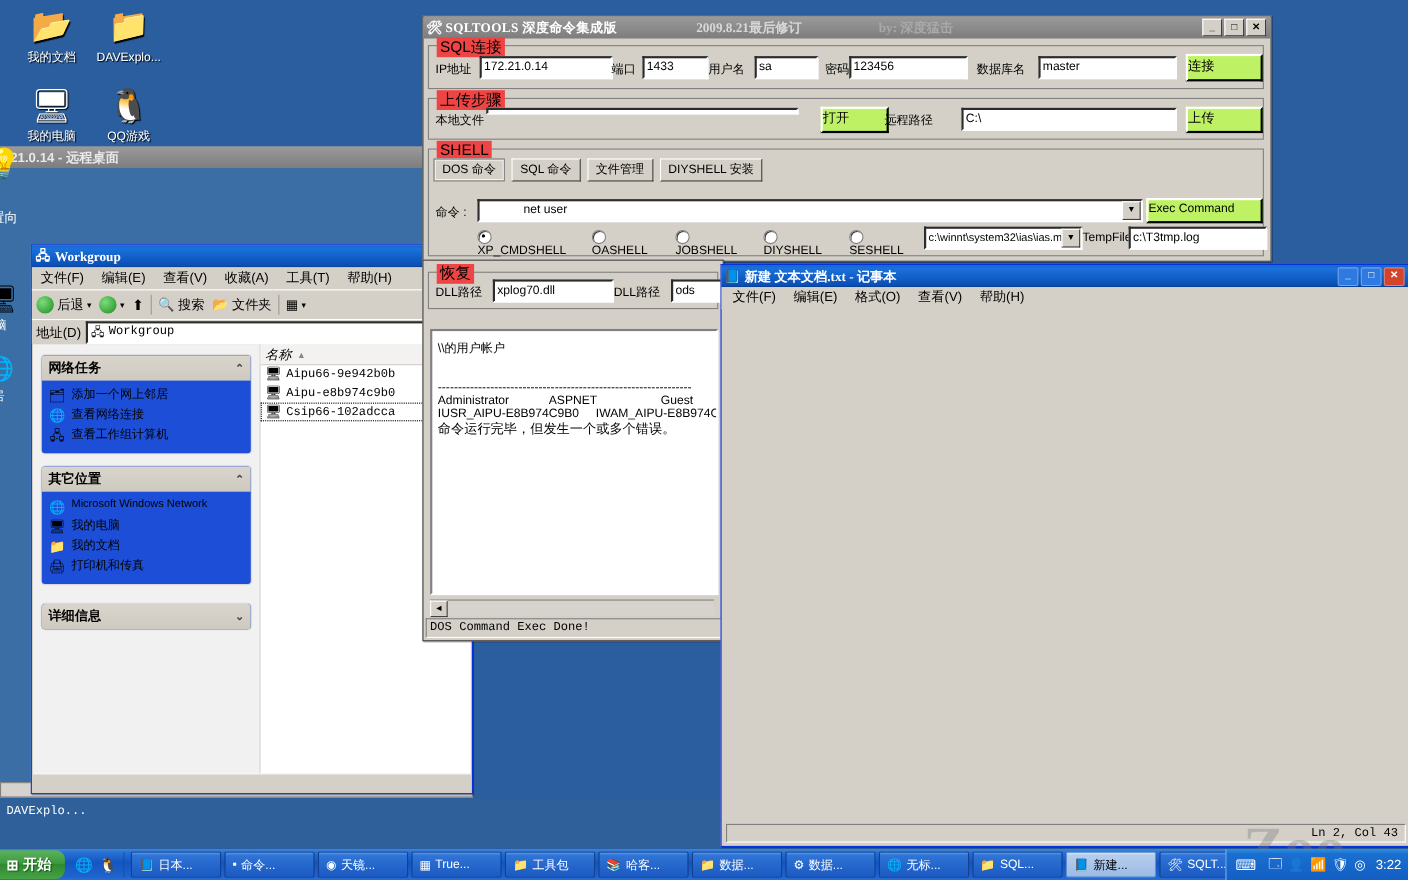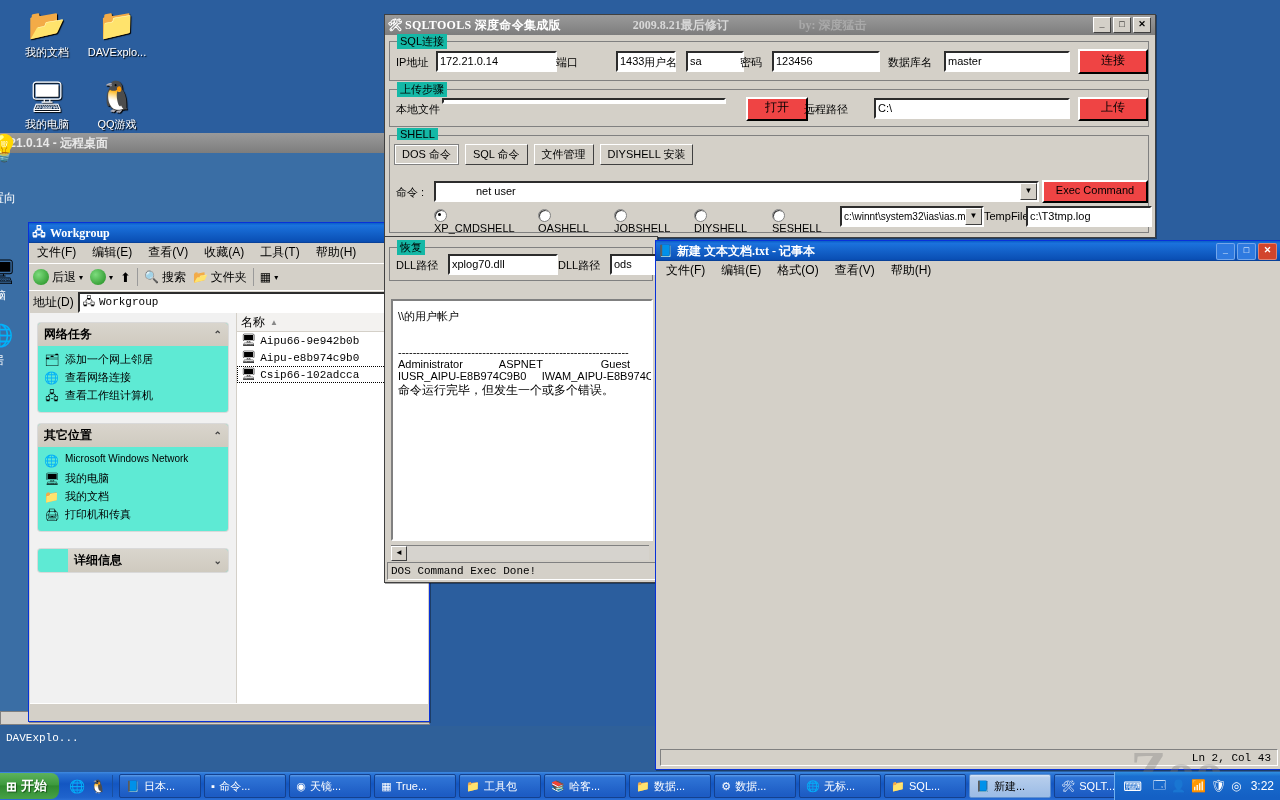--- a/index.html
+++ b/index.html
@@ -25,24 +25,24 @@
   .tbar-xp{background:linear-gradient(to bottom,#0a5fc8 0%,#1b72dd 12%,#0a4fb4 92%,#073a8c 100%);}
   .tbtns{margin-left:auto;display:flex;gap:2px;padding-right:2px;}
   .tbtn{width:16px;height:14px;background:#d4d0c8;border:1px solid #fff;
         border-right-color:#404040;border-bottom-color:#404040;color:#000;
         font-size:9px;line-height:12px;text-align:center;font-weight:bold;}
   .xpbtn{width:17px;height:15px;border:1px solid #ffffff55;border-radius:2px;
         color:#fff;font-size:9px;line-height:13px;text-align:center;font-weight:bold;}
   
   .inset{background:#fff;border:2px inset #d4d0c8;border-top-color:#808080;border-left-color:#808080;
          border-right-color:#fff;border-bottom-color:#fff;}
-  .btn3d{background:#ef4444;border:2px outset #d4d0c8;border-top-color:#fff;border-left-color:#fff;
-         border-right-color:#404040;border-bottom-color:#404040;text-align:center;cursor:default;}
+  .btn3d{background:#bef264;border:2px outset #d4d0c8;border-top-color:#fff;border-left-color:#fff;
+         border-right-color:#404040;border-bottom-color:#404040;cursor:default;}
   .group{position:absolute;border:1px solid #808080;border-top-color:#808080;}
-  .group>.gtitle{position:absolute;top:-8px;left:7px;background:#14b8a6;padding:0 3px;font-size:11px;color:#000;}
+  .group>.gtitle{position:absolute;top:-8px;left:7px;background:#ef4444;padding:0 3px;font-size:14px;color:#000;}
   .fld{font-family:"Liberation Sans",sans-serif;font-size:11px;color:#000;
        padding:1px 2px;line-height:15px;white-space:nowrap;overflow:hidden;}
   .lab{font-size:11px;color:#000;white-space:nowrap;}
 
   
   #sqltools{left:384px;top:14px;width:770px;height:222px;}
   #sqltools .tbar .ttl{padding-left:2px;letter-spacing:.3px;}
   .tb-mid{color:#d8d8d8;font-weight:bold;}
   .tb-by{color:#a9a9a9;font-weight:bold;}
   .tabs{position:absolute;display:flex;}
@@ -74,31 +74,31 @@
   .menubar{height:19px;display:flex;align-items:center;gap:0;background:#d4d0c8;
            border-bottom:1px solid #d4d0c8;font-size:12px;}
   .menubar span{padding:0 8px;}
   .toolbar{height:26px;display:flex;align-items:center;background:#d4d0c8;gap:3px;padding:0 4px;
            border-top:1px solid #fff;}
   .addrbar{height:22px;display:flex;align-items:center;background:#d4d0c8;padding:0 4px;gap:4px;
            border-top:1px solid #fff;}
   .tcirc{width:16px;height:16px;border-radius:50%;display:inline-block;}
   .leftpane{position:absolute;left:1px;top:90px;width:206px;bottom:17px;background:#f1f1f1;
       border-right:1px solid #d4d0c8;}
-  .panel{margin:10px 8px 12px 8px;background:#5eead4;border-radius:3px;overflow:hidden;
+  .panel{margin:10px 8px 12px 8px;background:#1d4ed8;border-radius:3px;overflow:hidden;
          box-shadow:0 0 0 1px #d9d9d9;}
   .panel-h{background:linear-gradient(to bottom,#d9d5cd,#cfcabf);font-weight:bold;font-size:12px;
       padding:3px 6px;display:flex;align-items:center;}
   .panel-h .chev{margin-left:auto;font-size:10px;color:#444;}
   .panel-b{padding:4px 6px 6px 6px;}
   .pitem{display:flex;align-items:flex-start;gap:5px;font-size:11px;line-height:14px;margin:2px 0;}
   .pitem .ic{width:16px;height:16px;flex:0 0 16px;font-size:12px;line-height:16px;text-align:center;}
   .listpane{position:absolute;left:208px;top:90px;right:1px;bottom:17px;background:#fff;}
   .lhdr{height:18px;background:#f3f2f0;border-bottom:1px solid #d4d0c8;display:flex;align-items:center;
-        font-size:12px;padding-left:4px;border-right:1px solid #d4d0c8;}
+        font-size:12px;padding-left:4px;border-right:1px solid #d4d0c8;font-style:italic;}
   .lrow{display:flex;align-items:center;gap:4px;font-family:"Liberation Mono",monospace;font-size:11px;
         padding:1px 4px;}
   .lrow.sel{outline:1px dotted #000;outline-offset:-1px;}
   .exp-status{position:absolute;left:1px;right:1px;bottom:1px;height:16px;background:#d4d0c8;
       border-top:1px solid #fff;}
 
   
   #notepad{left:655px;top:240px;width:625px;height:528px;background:#d4d0c8;border:1px solid #0831d9;}
   #npad-text{position:absolute;left:3px;top:40px;right:3px;bottom:22px;background:#fff;
       border:1px solid #808080;font-family:"Liberation Mono",monospace;font-size:14px;
@@ -252,21 +252,21 @@
             <span class="ic">📁</span>
             <span>我的文档</span>
           </div>
           <div class="pitem">
             <span class="ic">🖨</span>
             <span>打印机和传真</span>
           </div>
         </div>
       </div>
 
-      <div class="panel" style="margin-top:18px;padding-left:30px;">
+      <div class="panel" style="margin-top:18px;">
         <div class="panel-h">
           <span>详细信息</span>
           <span class="chev">⌄</span>
         </div>
       </div>
     </div>
 
     <div class="listpane">
       <div class="lhdr">
         <span>名称</span>
@@ -299,24 +299,24 @@
         <span class="tbtn">□</span>
         <span class="tbtn">✕</span>
       </span>
     </div>
 
     <div class="group" style="left:4px;top:26px;width:758px;height:38px;">
       <span class="gtitle">SQL连接</span>
       <span class="lab abs" style="left:6px;top:13px;">IP地址</span>
       <span class="inset fld abs" style="left:46px;top:9px;width:113px;">172.21.0.14</span>
       <span class="lab abs" style="left:166px;top:13px;">端口</span>
-      <span class="inset fld abs" style="left:194px;top:9px;width:52px;margin-left:32px;">1433</span>
+      <span class="inset fld abs" style="left:194px;top:9px;width:52px;">1433</span>
       <span class="lab abs" style="left:254px;top:13px;">用户名</span>
       <span class="inset fld abs" style="left:296px;top:9px;width:50px;">sa</span>
-      <span class="lab abs" style="left:350px;top:13px;">密码</span>
+      <span class="lab abs" style="left:360px;top:13px;">密码</span>
       <span class="inset fld abs" style="left:382px;top:9px;width:100px;">123456</span>
       <span class="lab abs" style="left:498px;top:13px;">数据库名</span>
       <span class="inset fld abs" style="left:554px;top:9px;width:118px;">master</span>
       <span class="btn3d abs" style="left:688px;top:7px;width:66px;height:21px;line-height:18px;font-size:12px;">连接</span>
     </div>
 
     <div class="group" style="left:4px;top:74px;width:758px;height:36px;">
       <span class="gtitle">上传步骤</span>
       <span class="lab abs" style="left:6px;top:12px;">本地文件</span>
       <span class="inset fld abs" style="left:52px;top:8px;width:276px;"></span>

